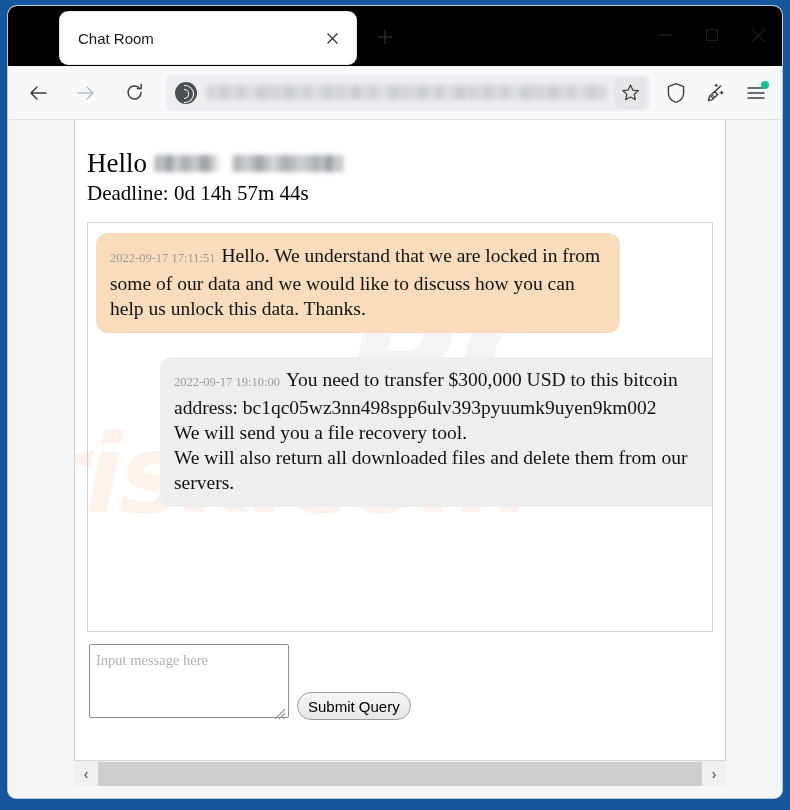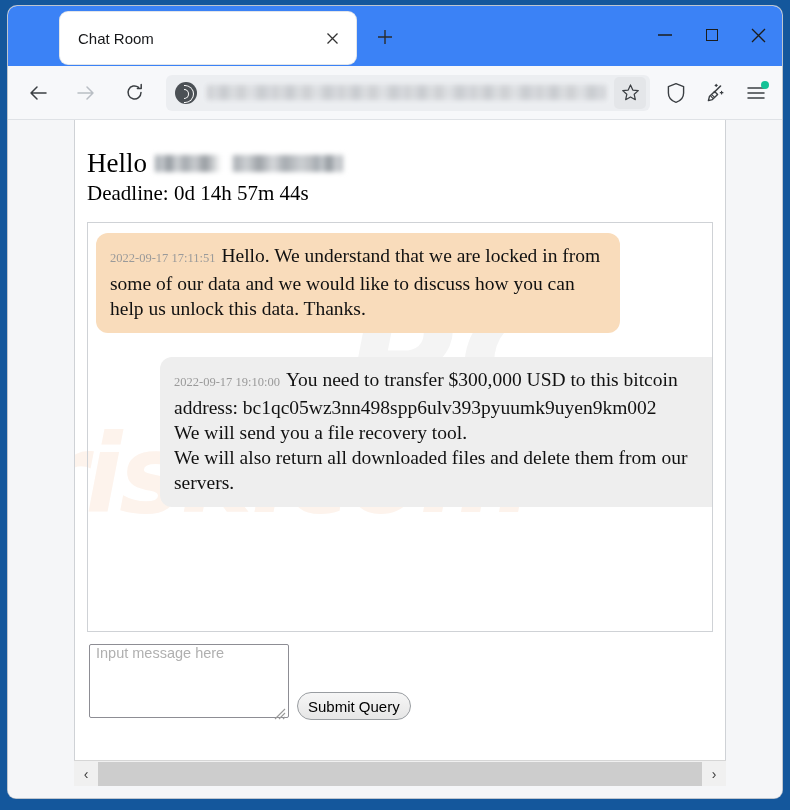--- a/index.html
+++ b/index.html
@@ -21,21 +21,21 @@
     width: 774px; height: 792px;
     background: #f7f8fa;
     border-radius: 9px 9px 8px 8px;
     overflow: hidden;
     box-shadow: 0 0 0 1px #bfc6cf;
   }
   
   .tabstrip {
     position: relative;
     height: 60px;
-    background: #3b82f6;
+    background: #000000;
     border-radius: 8px 8px 0 0;
     padding-left: 28px;
   }
   .tab {
     position: absolute;
     left: 52px; top: 6px;
     width: 296px; height: 52px;
     background: #ffffff;
     border-radius: 8px;
     box-shadow: 0 0 0 1px #e2e5e9;
@@ -264,24 +264,24 @@
     position: relative;
     padding: 12px 0 0 2px;
     display: flex;
     align-items: flex-end;
   }
   .msg-input {
     width: 200px; height: 74px;
     border: 1px solid #8d8d94;
     border-radius: 2px;
     background: #fff;
-    font-family: Liberation Sans, sans-serif;
+    font-family: Liberation Serif, serif;
     font-size: 14.5px;
     color: #000;
-    padding: 0 6px;
+    padding: 7px 6px;
     resize: none;
     outline: none;
     position: relative;
   }
   .msg-input::placeholder { color: #b0b0b0; }
   .resize-grip {
     position: absolute;
     left: 183px; top: 62px;
     width: 14px; height: 14px;
     pointer-events: none;

